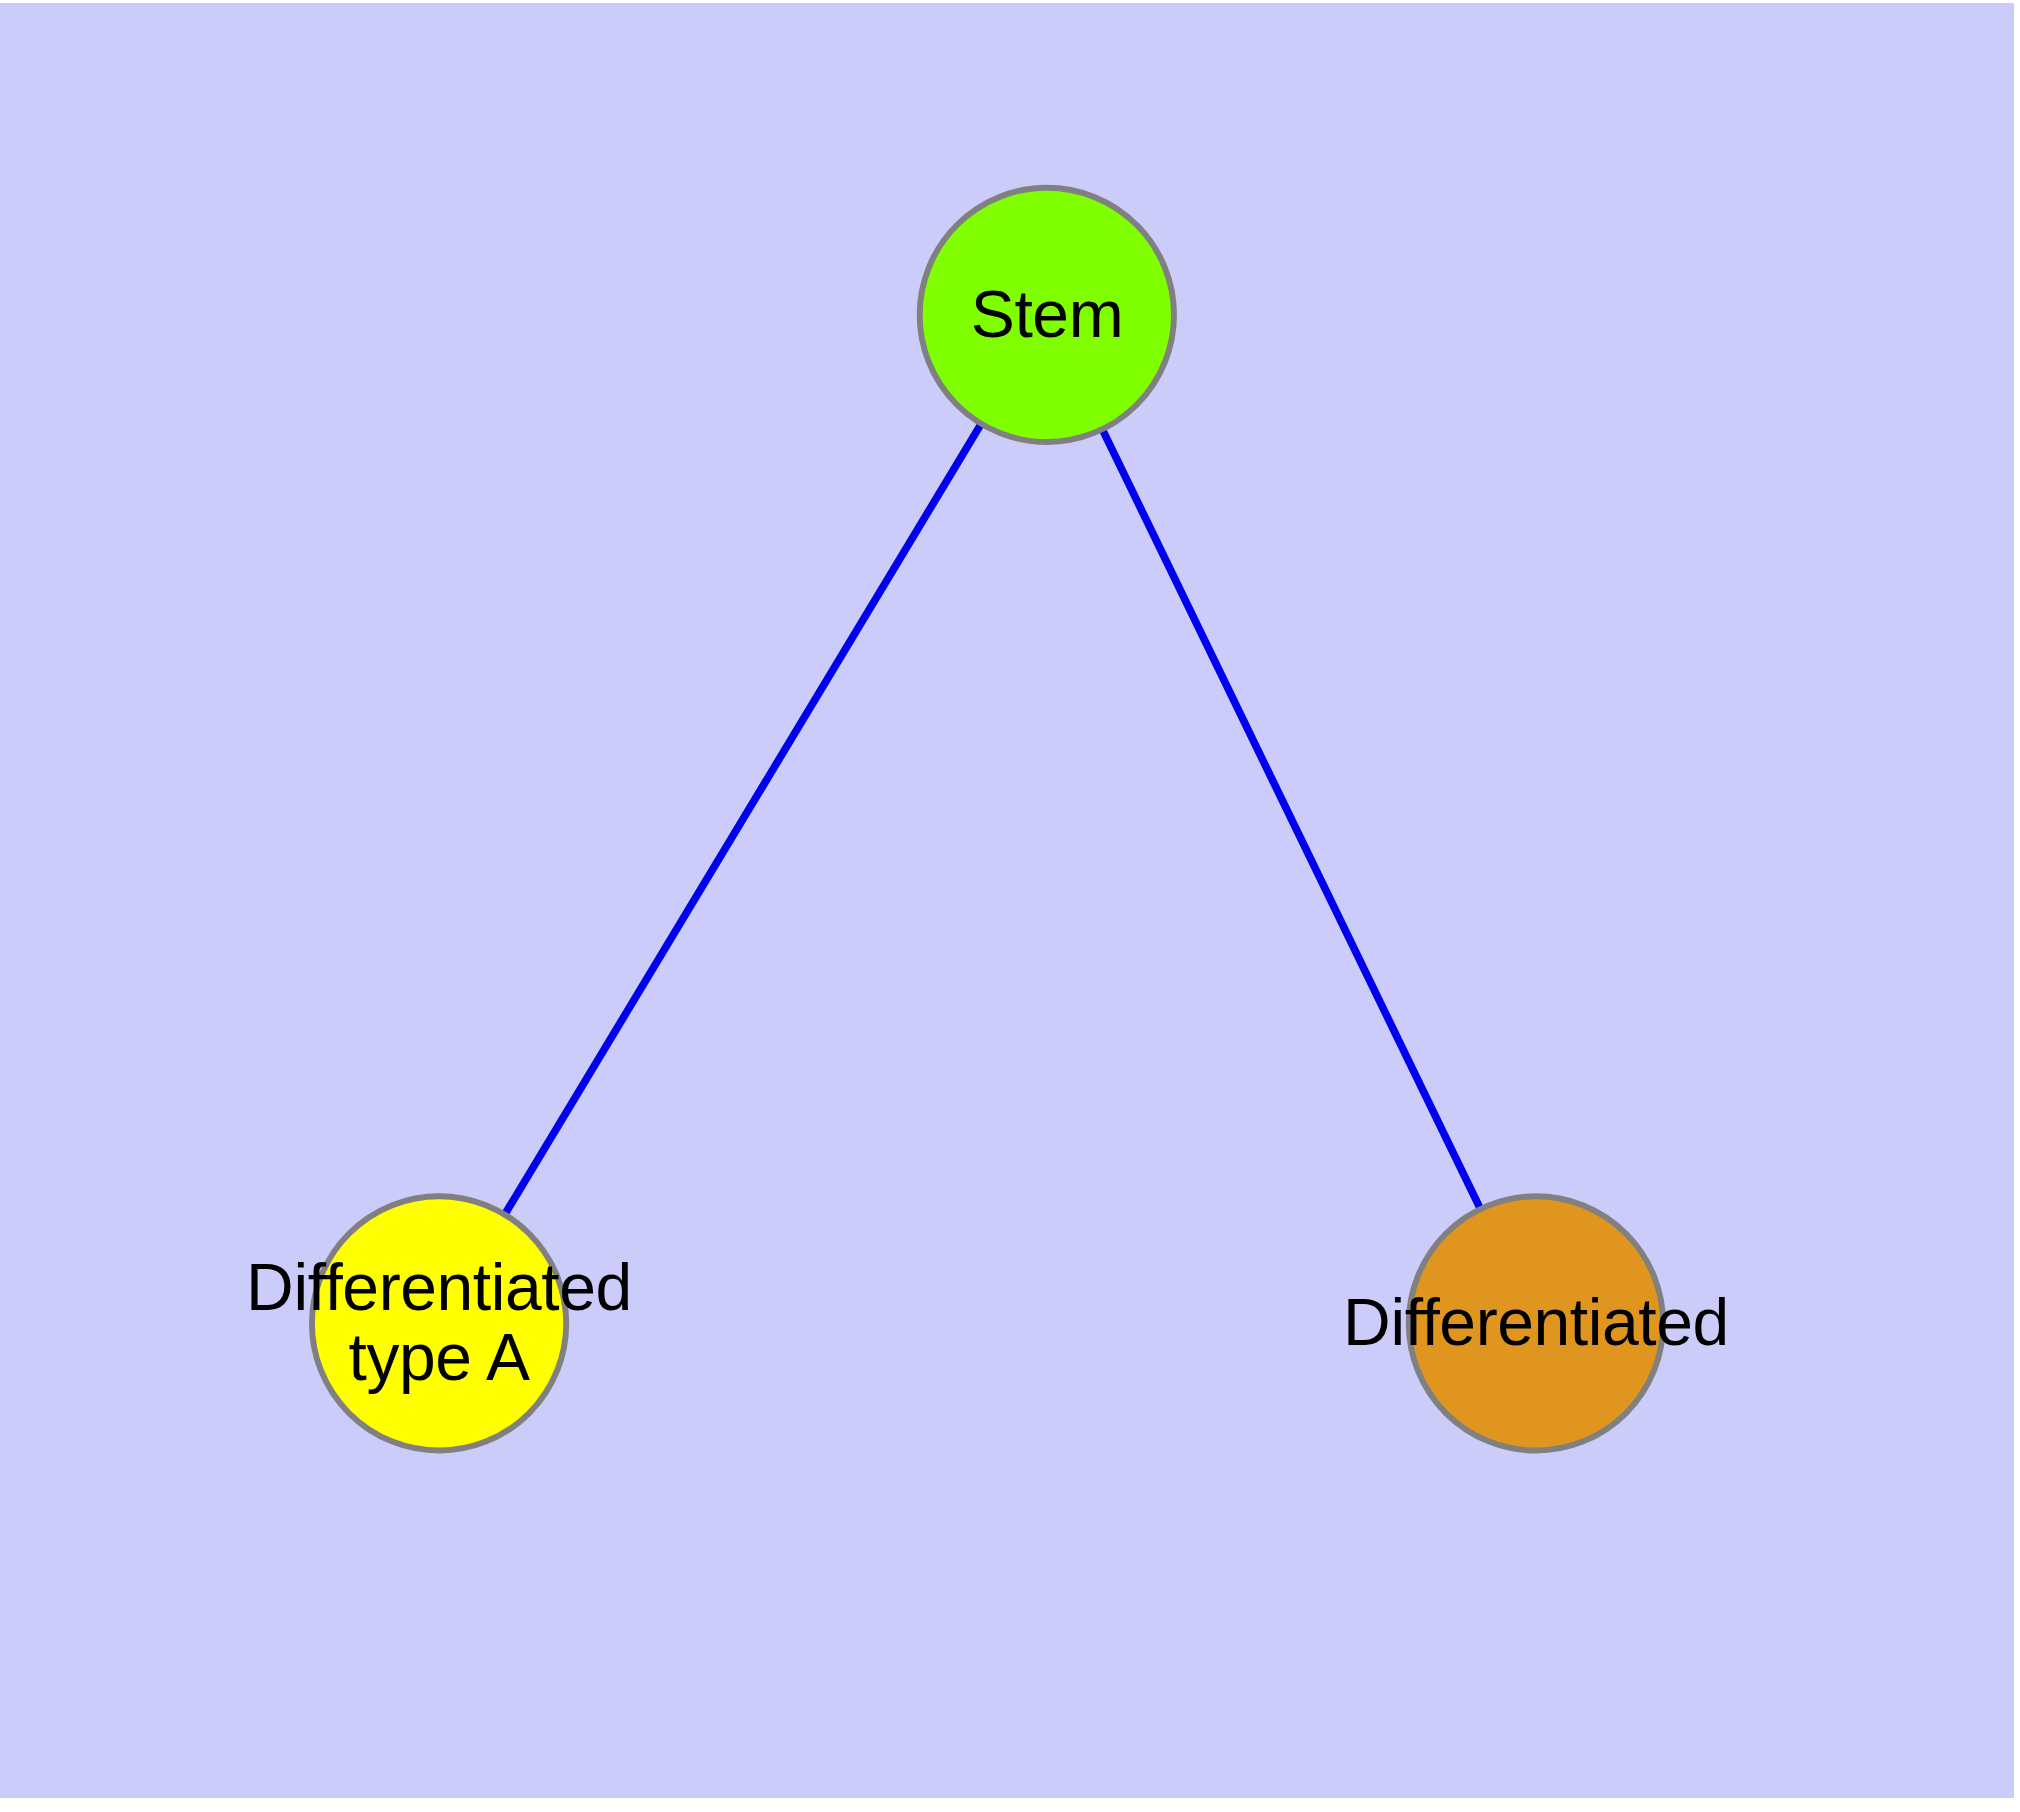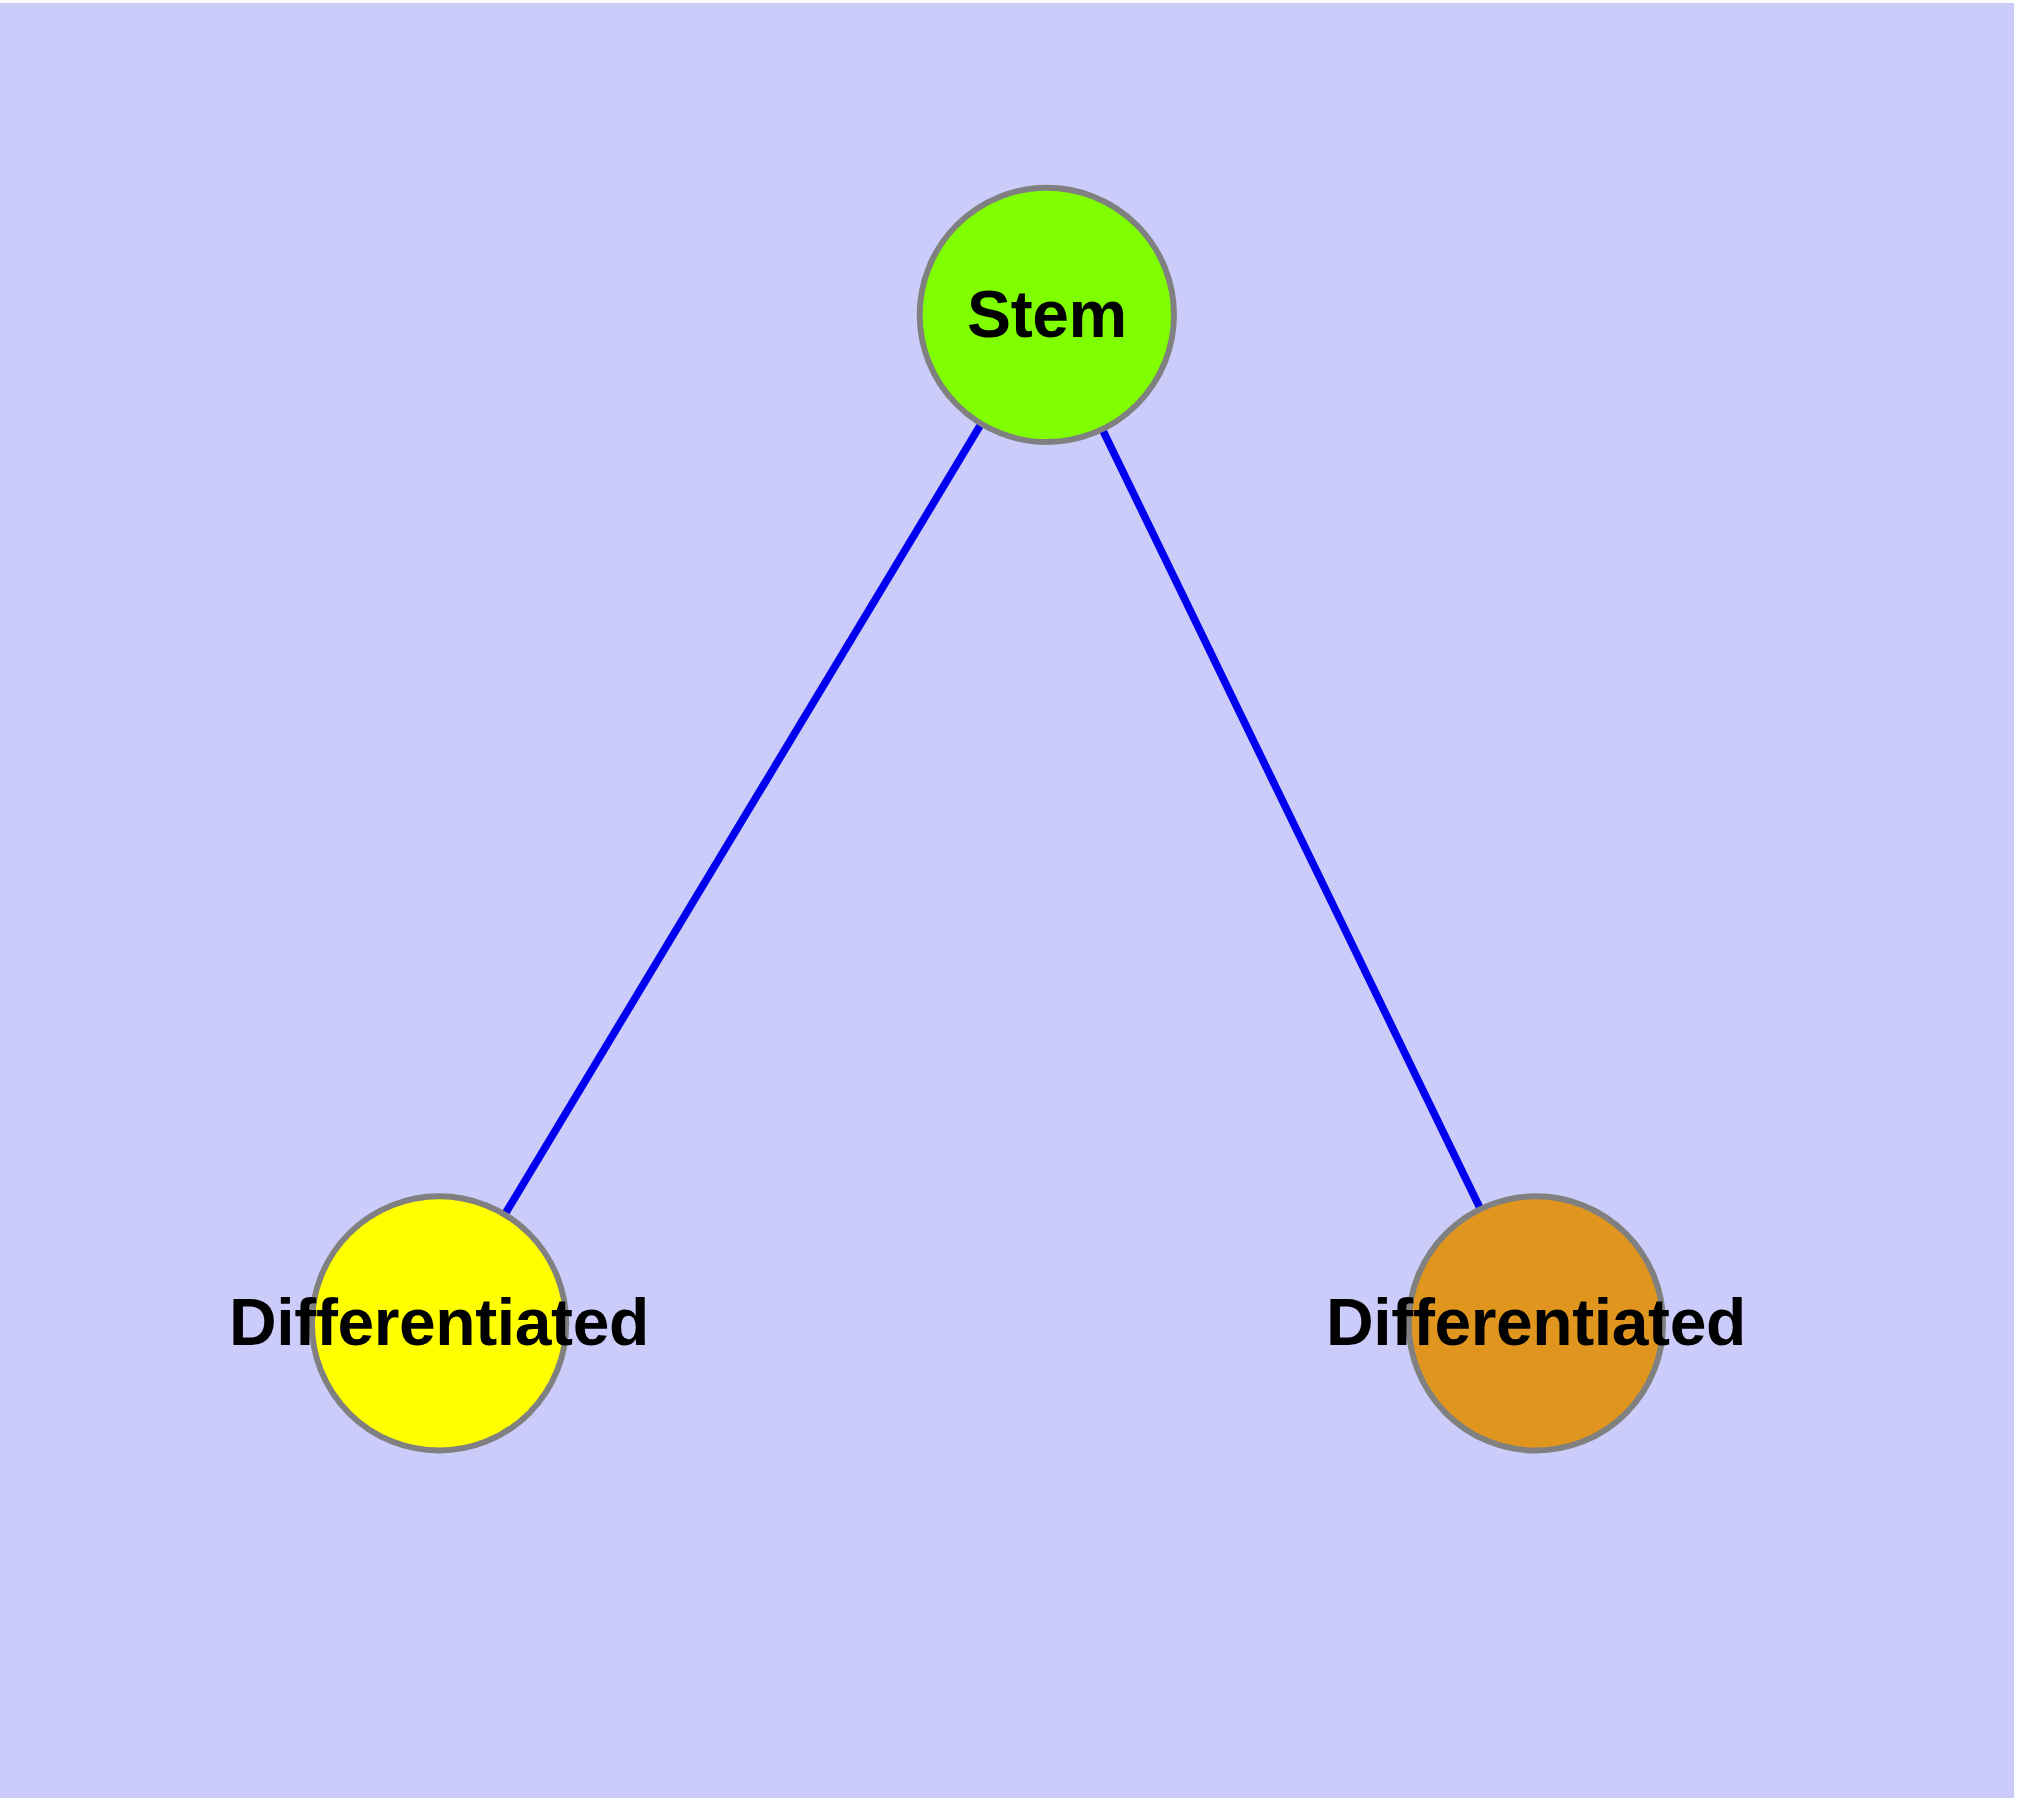--- a/index.html
+++ b/index.html
@@ -29,21 +29,21 @@
     left: 0;
     top: 0;
     width: 100%;
     height: 100%;
     display: block;
   }
   .node-label {
     position: absolute;
     color: #000000;
     font-family: "Liberation Sans", sans-serif;
-    font-weight: bold;
+    font-weight: normal;
     font-size: 66px;
     line-height: 1.06;
     text-align: center;
     white-space: pre;
     transform: translate(-50%, -50%);
     pointer-events: none;
     letter-spacing: -0.4px;
   }
 </style>
 </head>
@@ -57,18 +57,18 @@
           <line x1="1235" y1="368" x2="1812" y2="1558" stroke="#0000ee" stroke-width="9" stroke-linecap="butt"></line>
         </g>
       <g id="node-layer">
           <circle cx="1235" cy="368" r="150" fill="#7fff00" stroke="#808080" stroke-width="7"></circle>
           <circle cx="518" cy="1558" r="150" fill="#ffff00" stroke="#808080" stroke-width="7"></circle>
           <circle cx="1812" cy="1558" r="150" fill="#e0961e" stroke="#808080" stroke-width="7"></circle>
         </g>
     </svg>
     <div id="label-layer">
         <div class="node-label" style="left: 1047px; top: 312px; color: rgb(0, 0, 0); font-size: 66px;"><div>Stem</div></div>
-        <div class="node-label" style="left: 439px; top: 1320px; color: rgb(0, 0, 0); font-size: 66px;"><div>Differentiated</div></div>
+        <div class="node-label" style="left: 439px; top: 1320px; color: rgb(0, 0, 0); font-size: 66px;"><div>Differentiated</div><div>type A</div></div>
         <div class="node-label" style="left: 1536px; top: 1320px; color: rgb(0, 0, 0); font-size: 66px;"><div>Differentiated</div></div>
       </div>
   </div>
 </div>
 
 
 </body></html>

